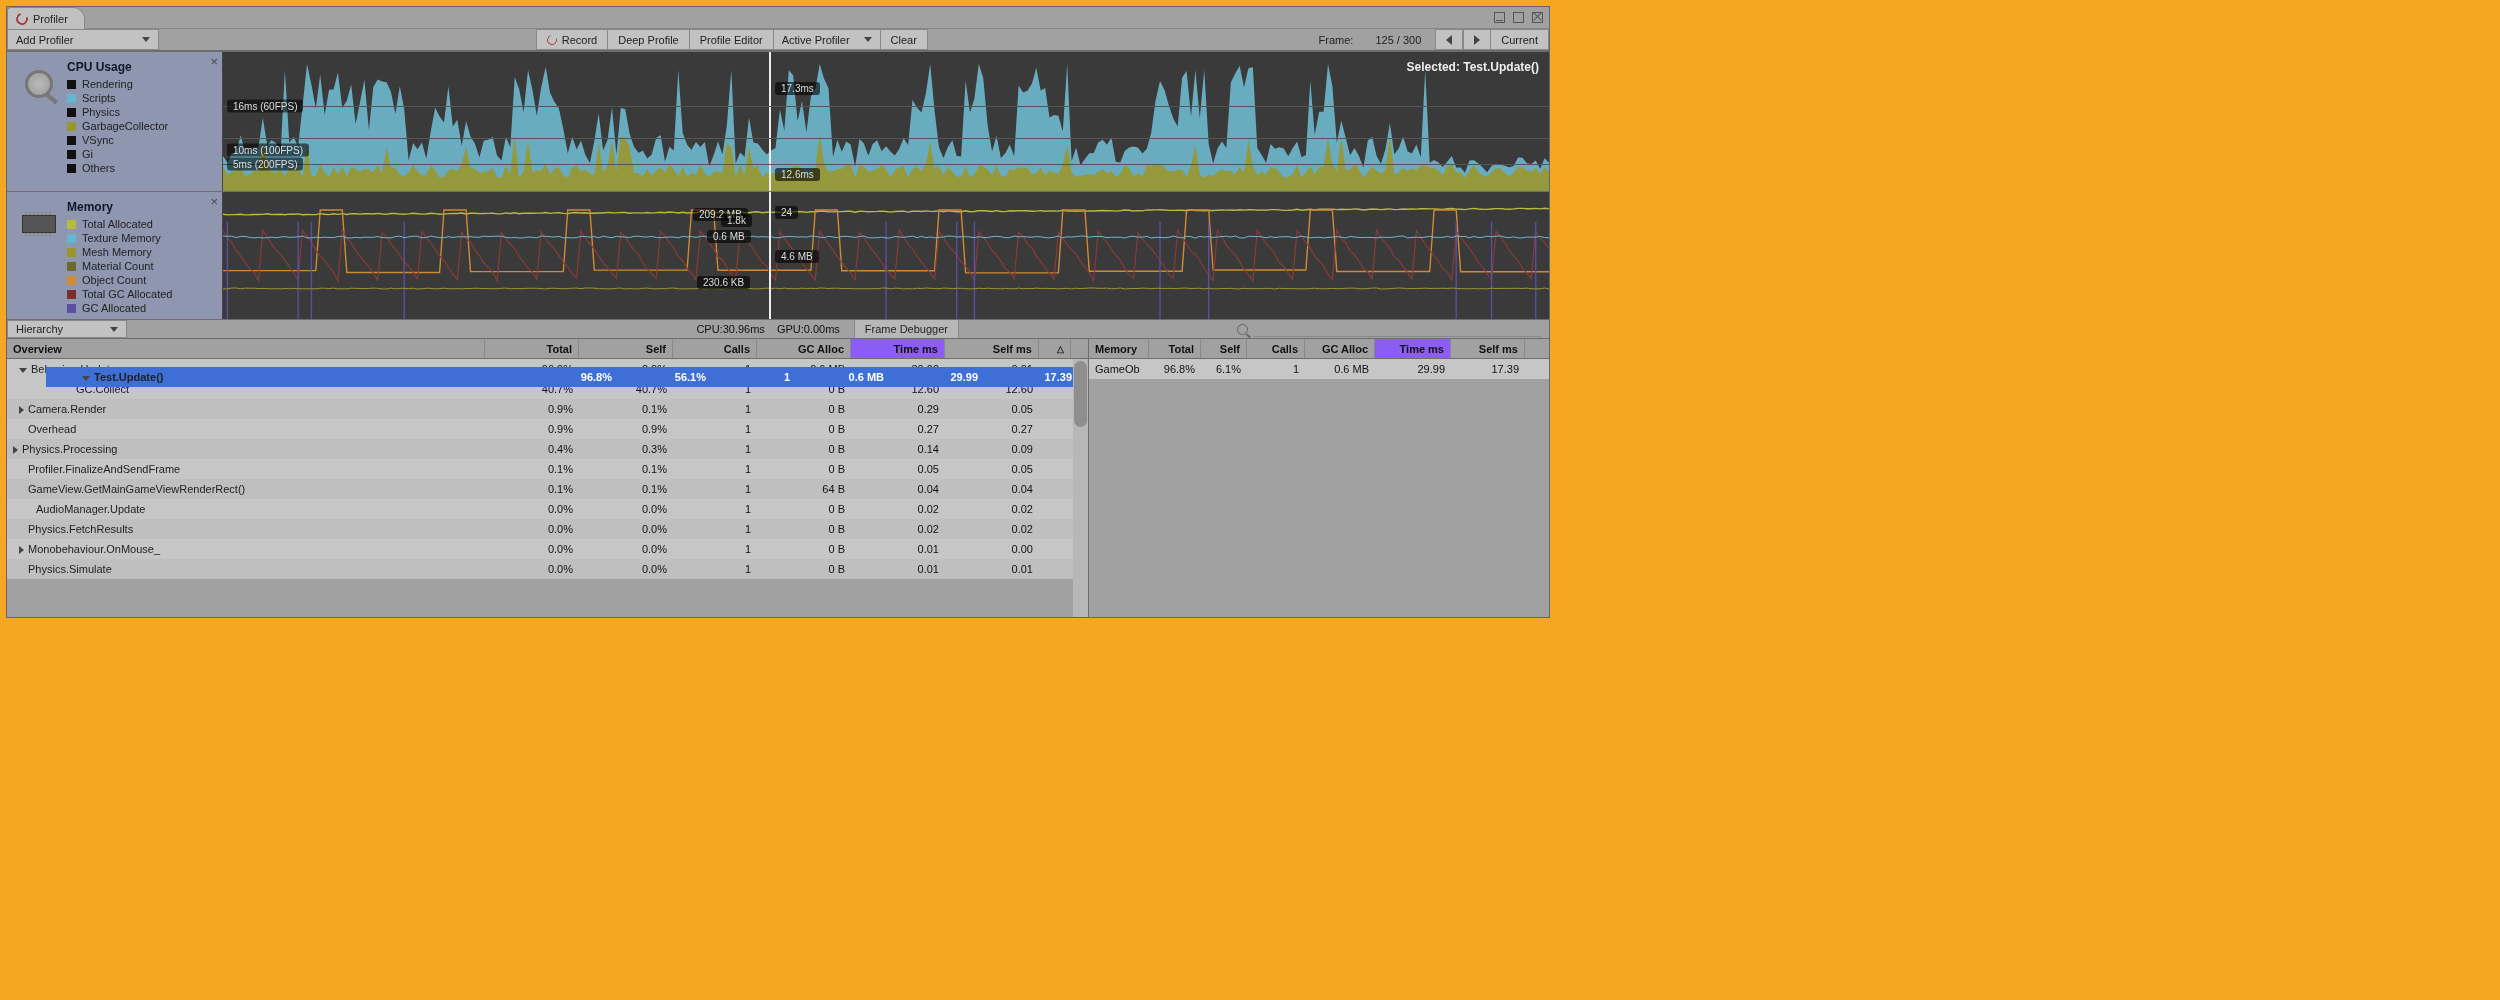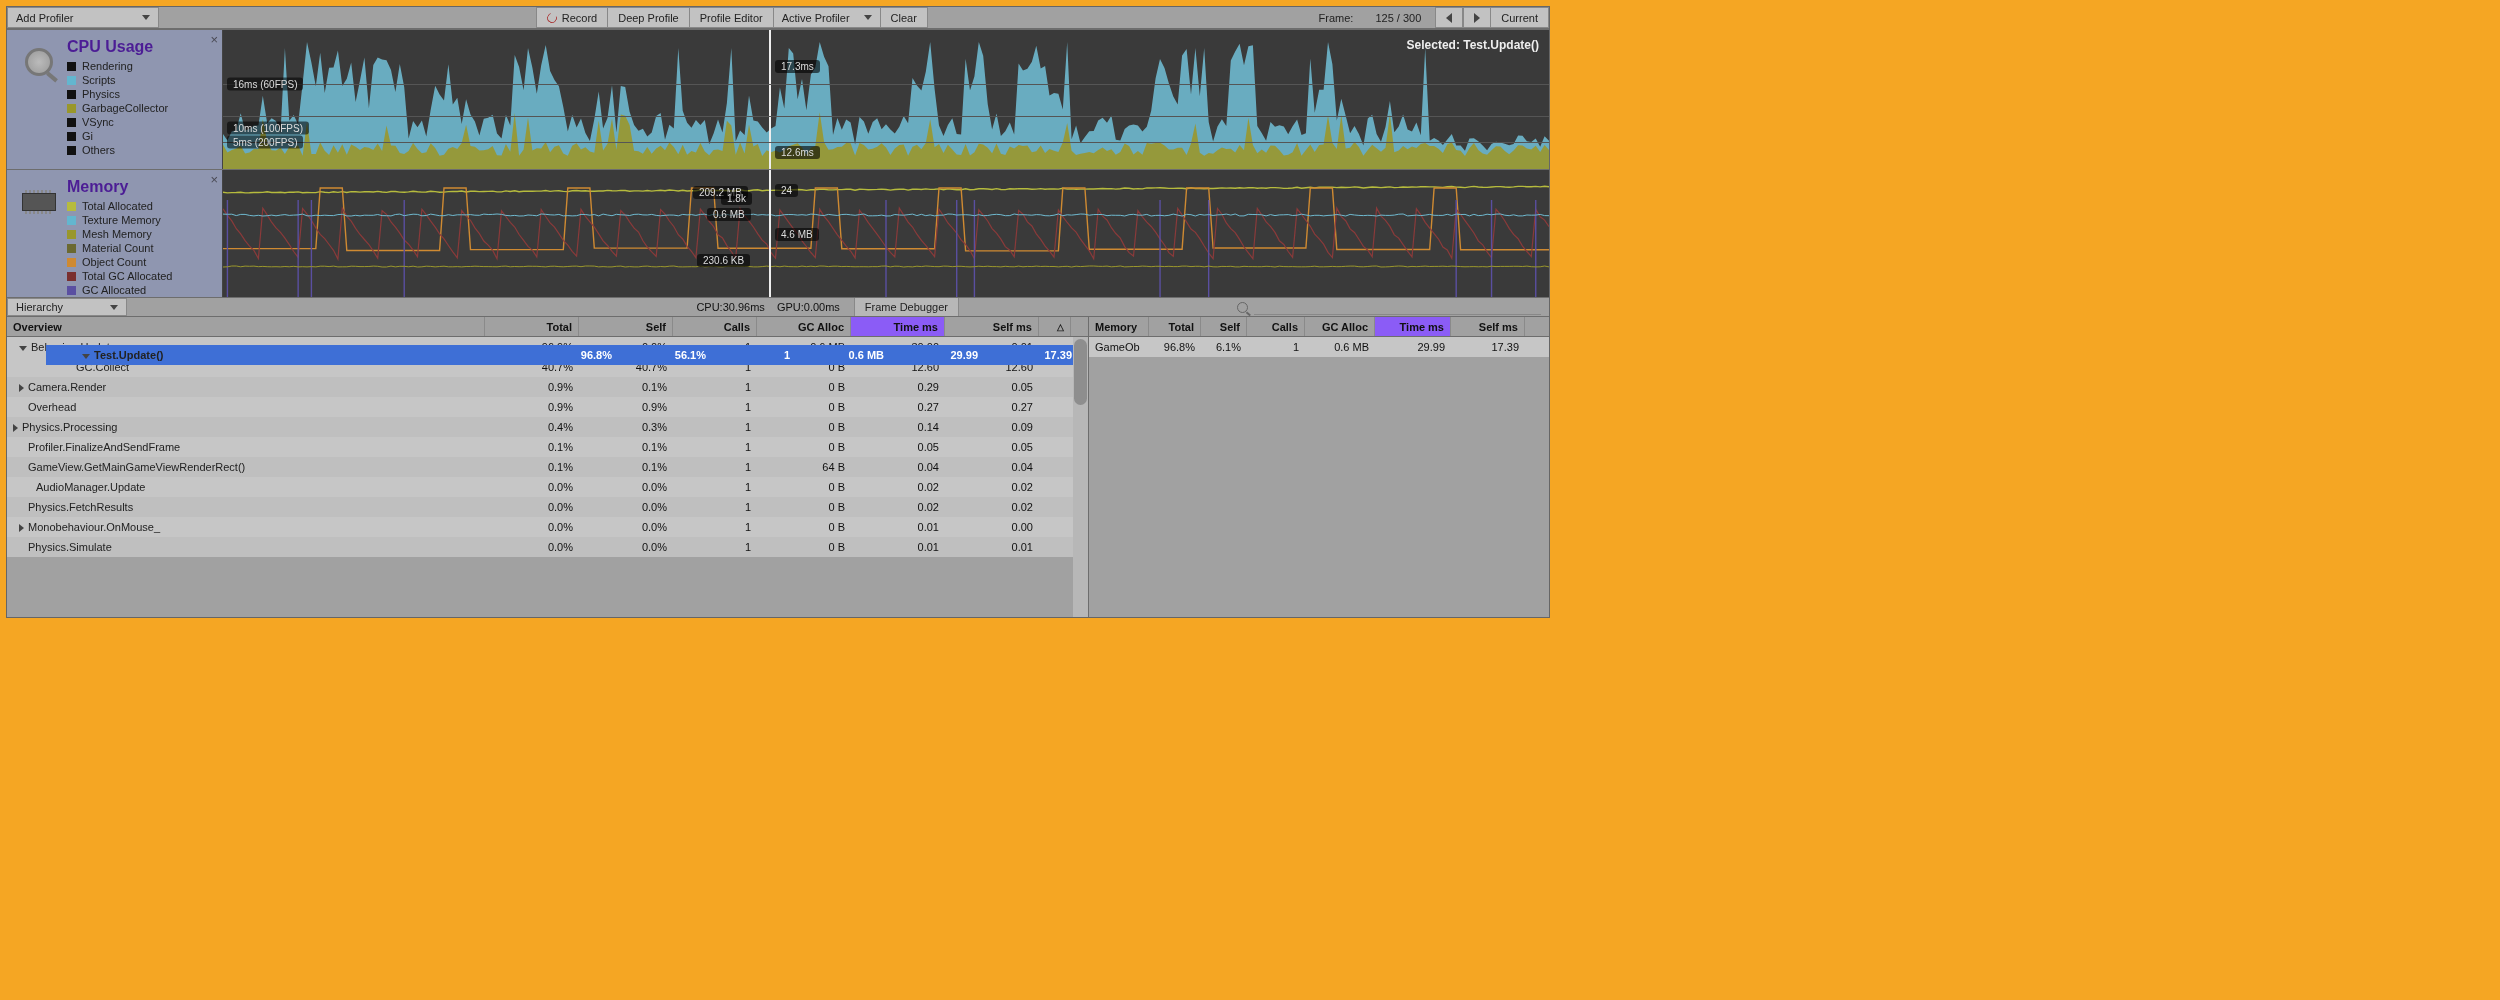--- a/index.html
+++ b/index.html
@@ -28,21 +28,21 @@
   .frameinfo{display:flex;align-items:center;padding:0 14px;gap:22px;color:#111}
   .arrowbtn{width:28px;display:flex;align-items:center;justify-content:center;border:1px solid #888;background:#c2c2c2;cursor:pointer}
   .la,.ra{width:0;height:0;border-top:5px solid transparent;border-bottom:5px solid transparent}
   .la{border-right:6px solid #444}.ra{border-left:6px solid #444}
 
   
   .panels{display:flex;flex-direction:column}
   .panel{display:flex;height:140px;background:#3a3a3a;border-top:1px solid #6d6d6d}
   .legend{width:216px;background:#8f96b0;border-right:1px solid #444;position:relative;padding:8px 10px 4px 60px}
   .legend .close{position:absolute;right:4px;top:2px;font-size:13px;color:#4a4a55;cursor:pointer}
-  .legend h3{font-weight:bold;font-size:16px;color:#4c1d95;margin-bottom:3px}
+  .legend h3{font-weight:bold;font-size:12px;color:#0f172a;margin-bottom:3px}
   .lg{display:flex;align-items:center;gap:6px;font-size:10px;color:#2a2a33;line-height:14px}
   .sw{width:9px;height:9px;flex:none}
   .icon{position:absolute;left:14px;top:14px;width:36px;height:36px;display:flex;align-items:center;justify-content:center}
   .magnif{width:28px;height:28px;border:3px solid #777;border-radius:50%;position:relative;background:radial-gradient(#bbb,#999)}
   .magnif::after{content:"";position:absolute;right:-8px;bottom:-6px;width:12px;height:4px;background:#777;transform:rotate(40deg)}
   .chip{width:34px;height:18px;background:#555;border:1px solid #333;position:relative}
   .chip::before,.chip::after{content:"";position:absolute;left:2px;right:2px;height:3px;background:repeating-linear-gradient(90deg,#888 0 2px,transparent 2px 4px)}
   .chip::before{top:-4px}.chip::after{bottom:-4px}
 
   .graph{flex:1;position:relative;background:#3a3a3a;overflow:hidden}
@@ -89,20 +89,32 @@
   .cL0{flex:0 0 478px}
   .cL1{flex:0 0 94px}.cL2{flex:0 0 94px}.cL3{flex:0 0 84px}.cL4{flex:0 0 94px}.cL5{flex:0 0 94px}.cL6{flex:0 0 94px}.cL7{flex:0 0 32px}
   
   .cR0{flex:0 0 60px}.cR1{flex:0 0 52px}.cR2{flex:0 0 46px}.cR3{flex:0 0 58px}.cR4{flex:0 0 70px}.cR5{flex:0 0 76px}.cR6{flex:0 0 74px}
 </style>
 </head>
 <body>
 
 <div class="win">
 
+  <div class="titlebar">
+    <div class="tab">
+      <span class="ticon"></span>
+      <span>Profiler</span>
+    </div>
+    <div class="tspacer"></div>
+    <div class="winbtns">
+      <span class="sqbtn dash"></span>
+      <span class="sqbtn"></span>
+      <span class="sqbtn x"></span>
+    </div>
+  </div>
 
   <div class="toolbar">
     <div class="dd" style="width:152px">
       <span>Add Profiler</span>
       <span class="car"></span>
     </div>
     <div class="tspace"></div>
     <div class="tbtn first">
       <span class="ticon" style="width:10px;height:10px;border-width:1.5px"></span>
       <span>Record</span>

